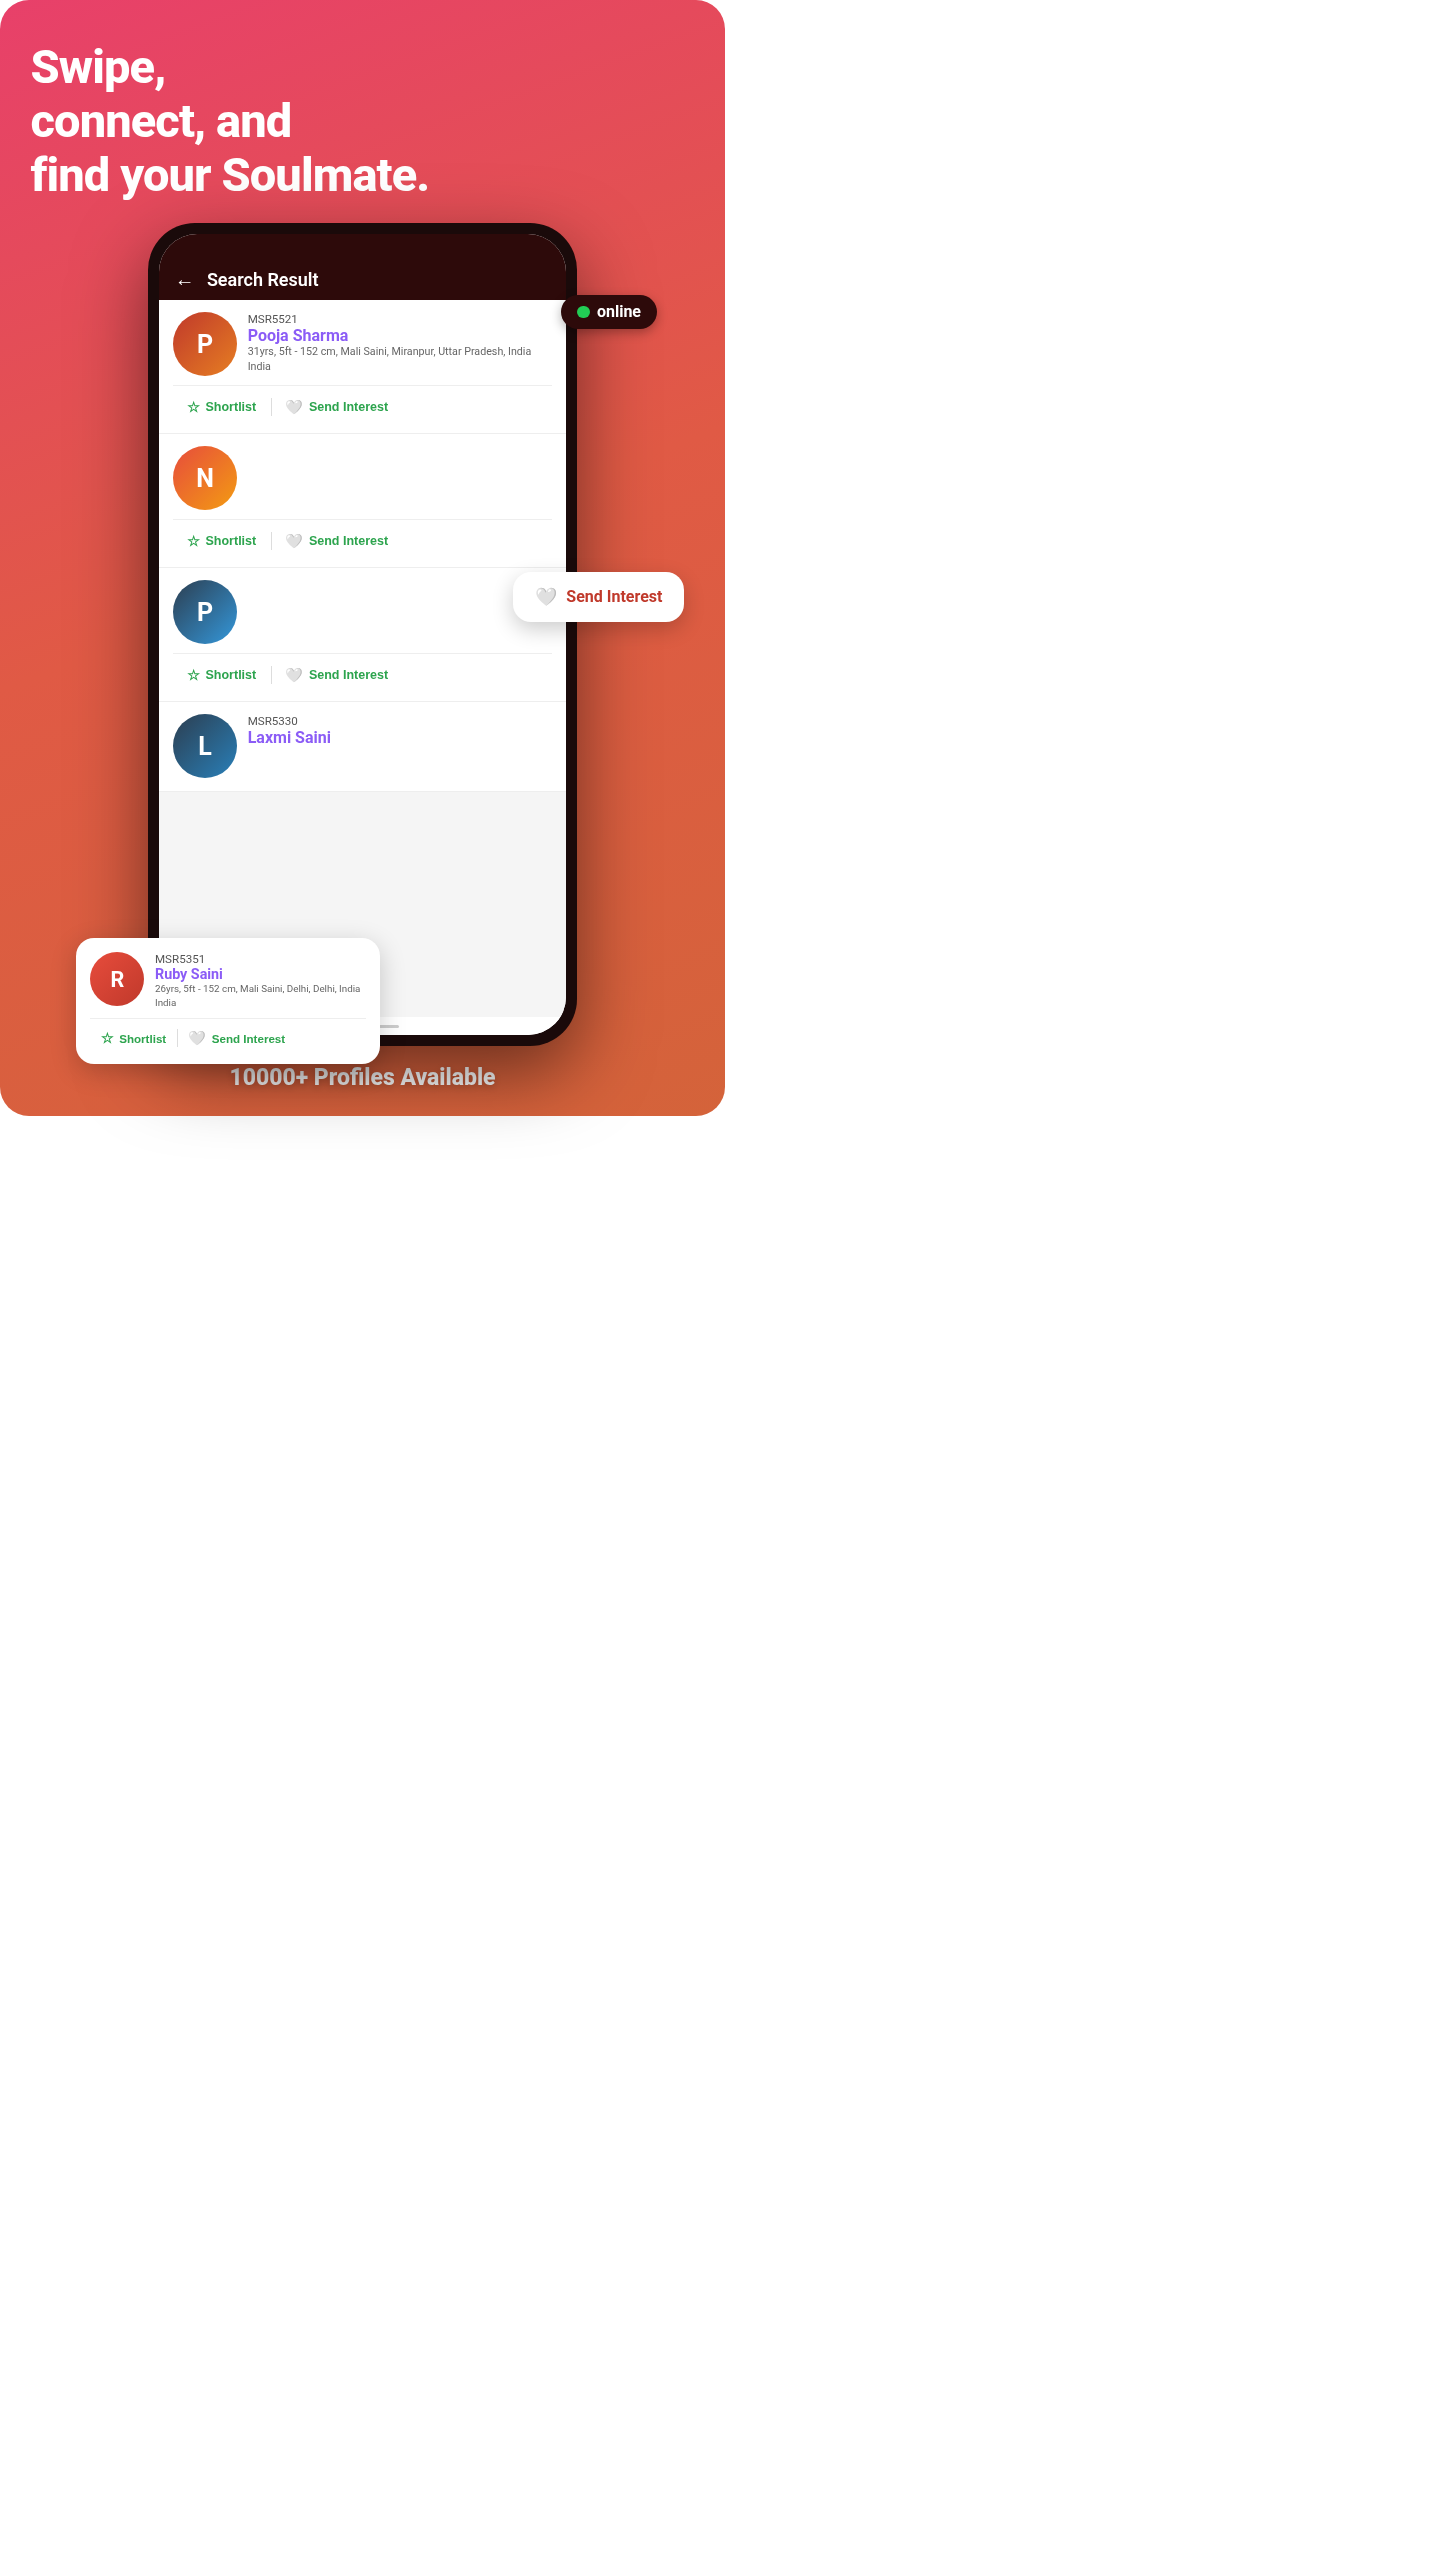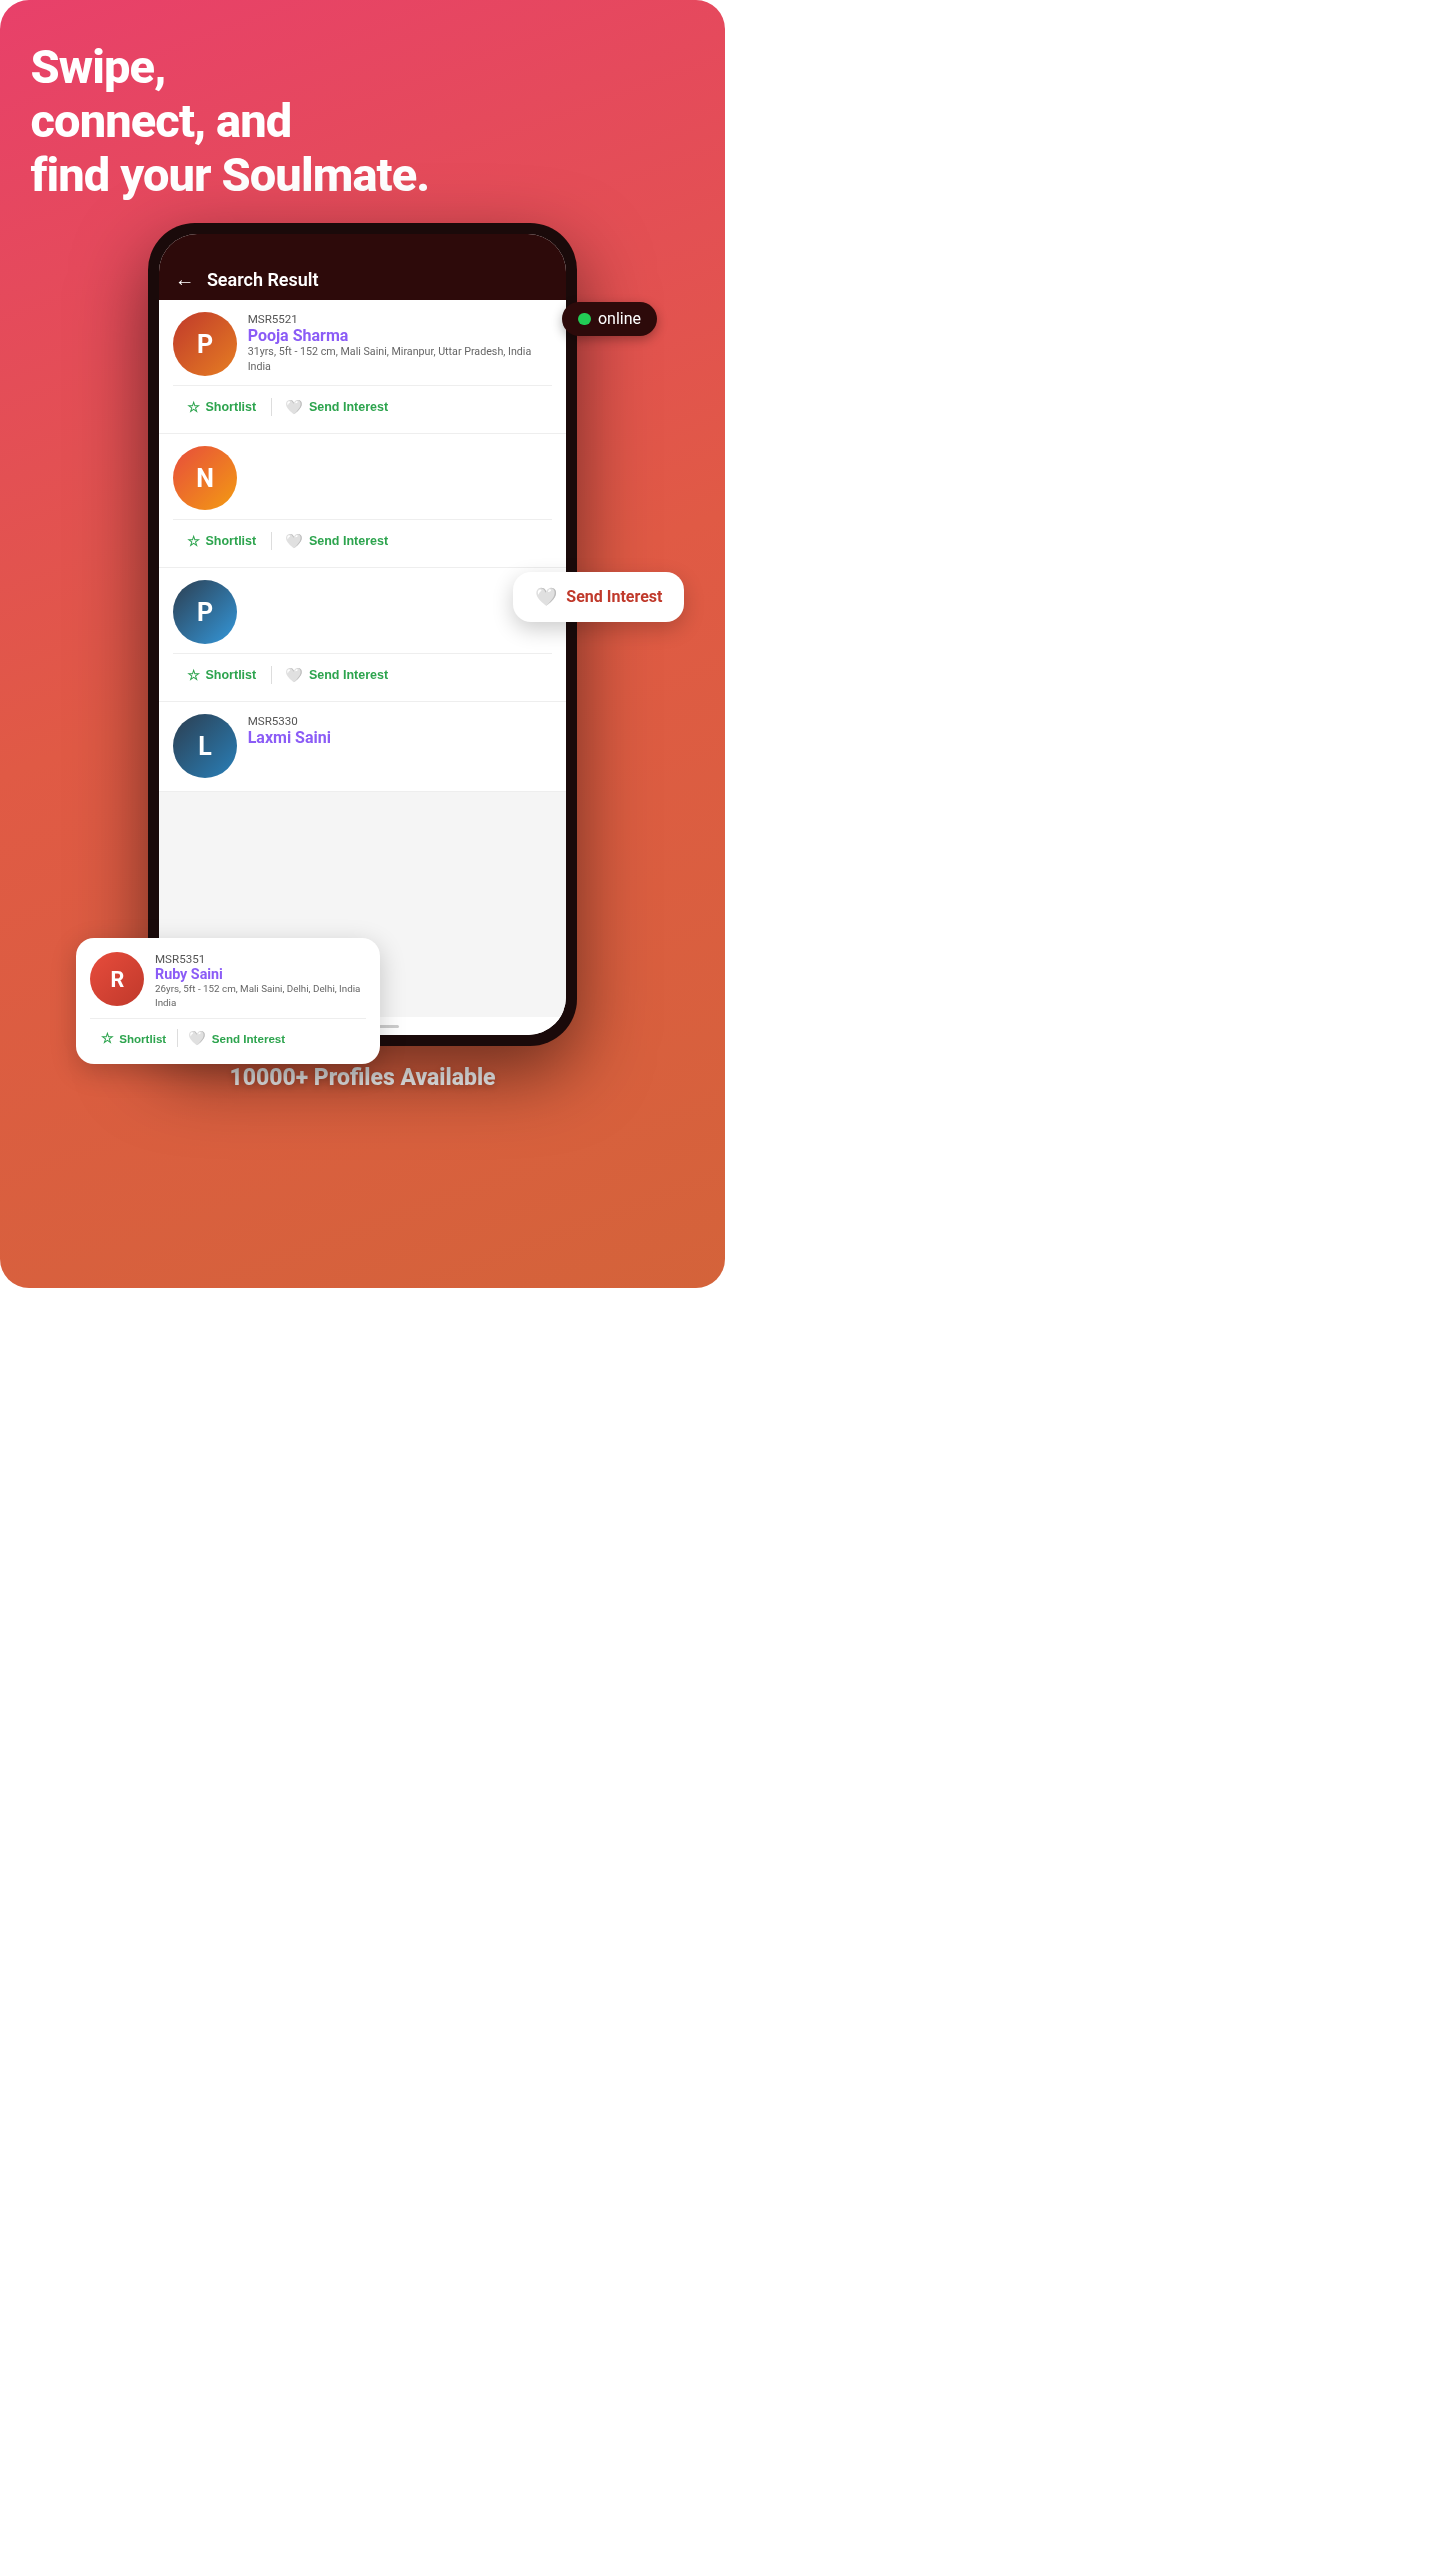--- a/index.html
+++ b/index.html
@@ -4,21 +4,21 @@
   <style>
     * { margin: 0; padding: 0; box-sizing: border-box; }
     body {
       width: 725px;
       height: 1288px;
       overflow: hidden;
       font-family: -apple-system, BlinkMacSystemFont, 'Segoe UI', Roboto, sans-serif;
     }
     .outer-bg {
       width: 725px;
-      height: 1288px;
+      height: 1116px;
       background: linear-gradient(160deg, #e8406a 0%, #e05a45 50%, #d4633a 100%);
       border-radius: 29px;
       padding: 21.5px;
       display: flex;
       flex-direction: column;
       align-items: center;
       position: relative;
     }
     .hero-text {
       width: 100%;
@@ -140,31 +140,31 @@
       width: 0.9px;
       height: 18px;
       background: #ddd;
     }
     .heart-icon, .star-icon {
       font-size: 14.3px;
     }
     
     .online-badge {
       position: absolute;
-      top: 79px;
+      top: 72px;
       right: -80px;
       background: #2d0a0a;
       color: white;
       border-radius: 27px;
       padding: 7.2px 16px;
       display: flex;
       align-items: center;
       gap: 7.2px;
       font-size: 16px;
-      font-weight: 400;
+      font-weight: 700;
       z-index: 10;
       box-shadow: 0 3.6px 10.7px rgba(0,0,0,0.3);
     }
     .online-dot {
       width: 12.5px;
       height: 12.5px;
       background: #22cc55;
       border-radius: 50%;
     }
     

